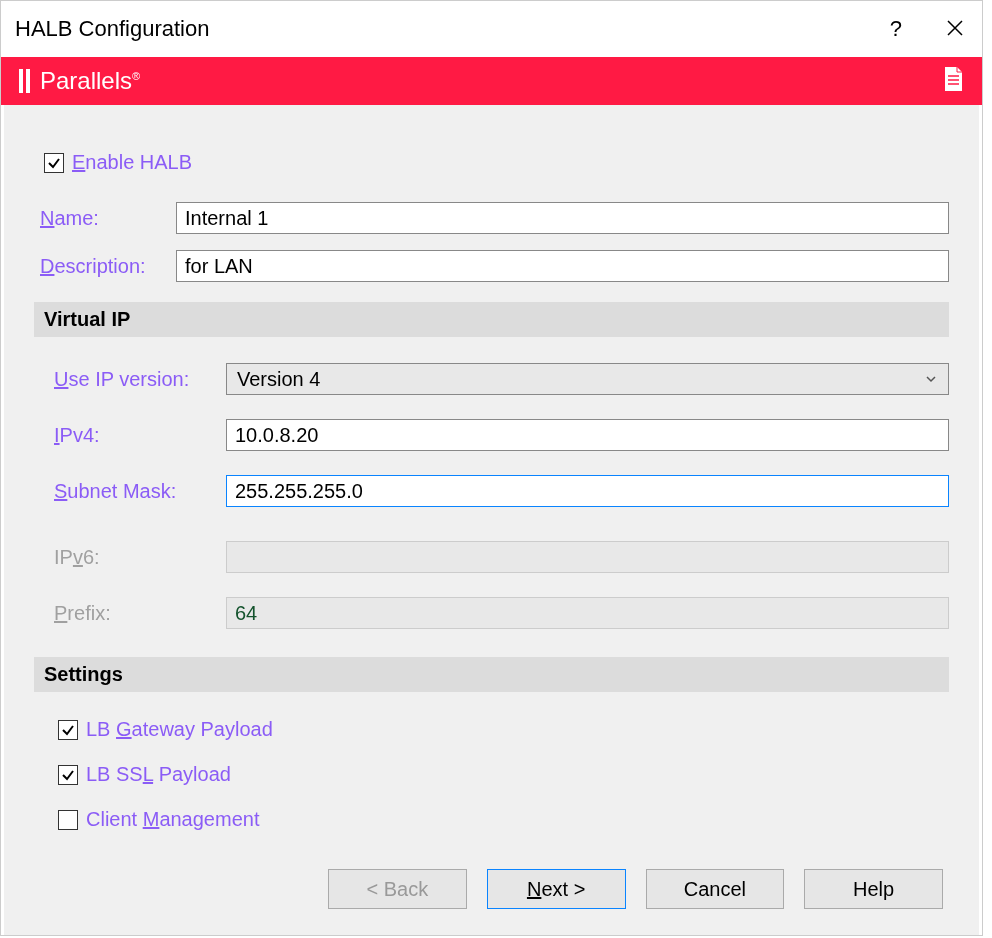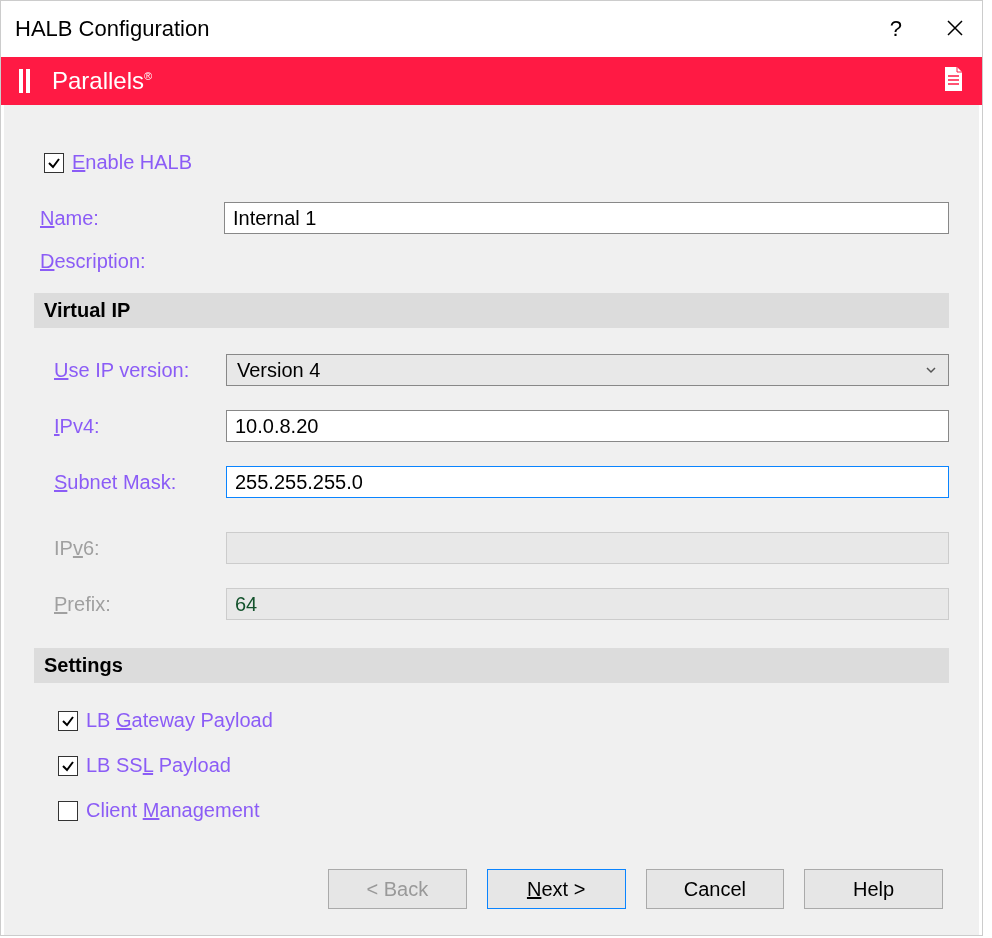--- a/index.html
+++ b/index.html
@@ -52,21 +52,21 @@
       background: #ff1a44;
       height: 48px;
       display: flex;
       align-items: center;
       justify-content: space-between;
       padding: 0 18px;
     }
     .brand-bar .logo {
       display: flex;
       align-items: center;
-      gap: 22px;
+      gap: 10px;
     }
     .brand-bar .bars {
       display: flex;
       gap: 3px;
     }
     .brand-bar .bar {
       width: 4px;
       height: 24px;
       background: #fff;
     }
@@ -136,21 +136,20 @@
       flex-shrink: 0;
     }
     .form-row input[type="text"] {
       flex: 1;
       height: 32px;
       font-size: 20px;
       padding: 0 8px;
       border: 1px solid #888;
       background: #fff;
       outline: none;
-      margin-left: 48px;
     }
     .section-head {
       background: #dcdcdc;
       font-weight: 700;
       font-size: 20px;
       padding: 6px 10px;
       margin-top: 4px;
       margin-bottom: 26px;
     }
     .vip-row {
@@ -276,20 +275,21 @@
       <div class="cb-label"><span class="ul">E</span><span>nable HALB</span></div>
     </div>
 
     <div class="form-row">
       <div class="fld-label"><span class="ul">N</span><span>ame:</span></div>
       <input type="text" value="Internal 1" style="">
     </div>
 
     <div class="form-row">
       <div class="fld-label"><span class="ul">D</span><span>escription:</span></div>
+      <input type="text" value="for LAN" style="">
     </div>
 
     <div class="section-head">Virtual IP</div>
 
     <div class="vip-row">
       <div class="fld-label"><span class="ul">U</span><span>se IP version:</span></div>
       <div class="select">
         <span>Version 4</span>
         <svg class="chev" viewBox="0 0 14 14">
             <path d="M3 5 L7 9 L11 5" fill="none" stroke="#555" stroke-width="1.5"></path>

